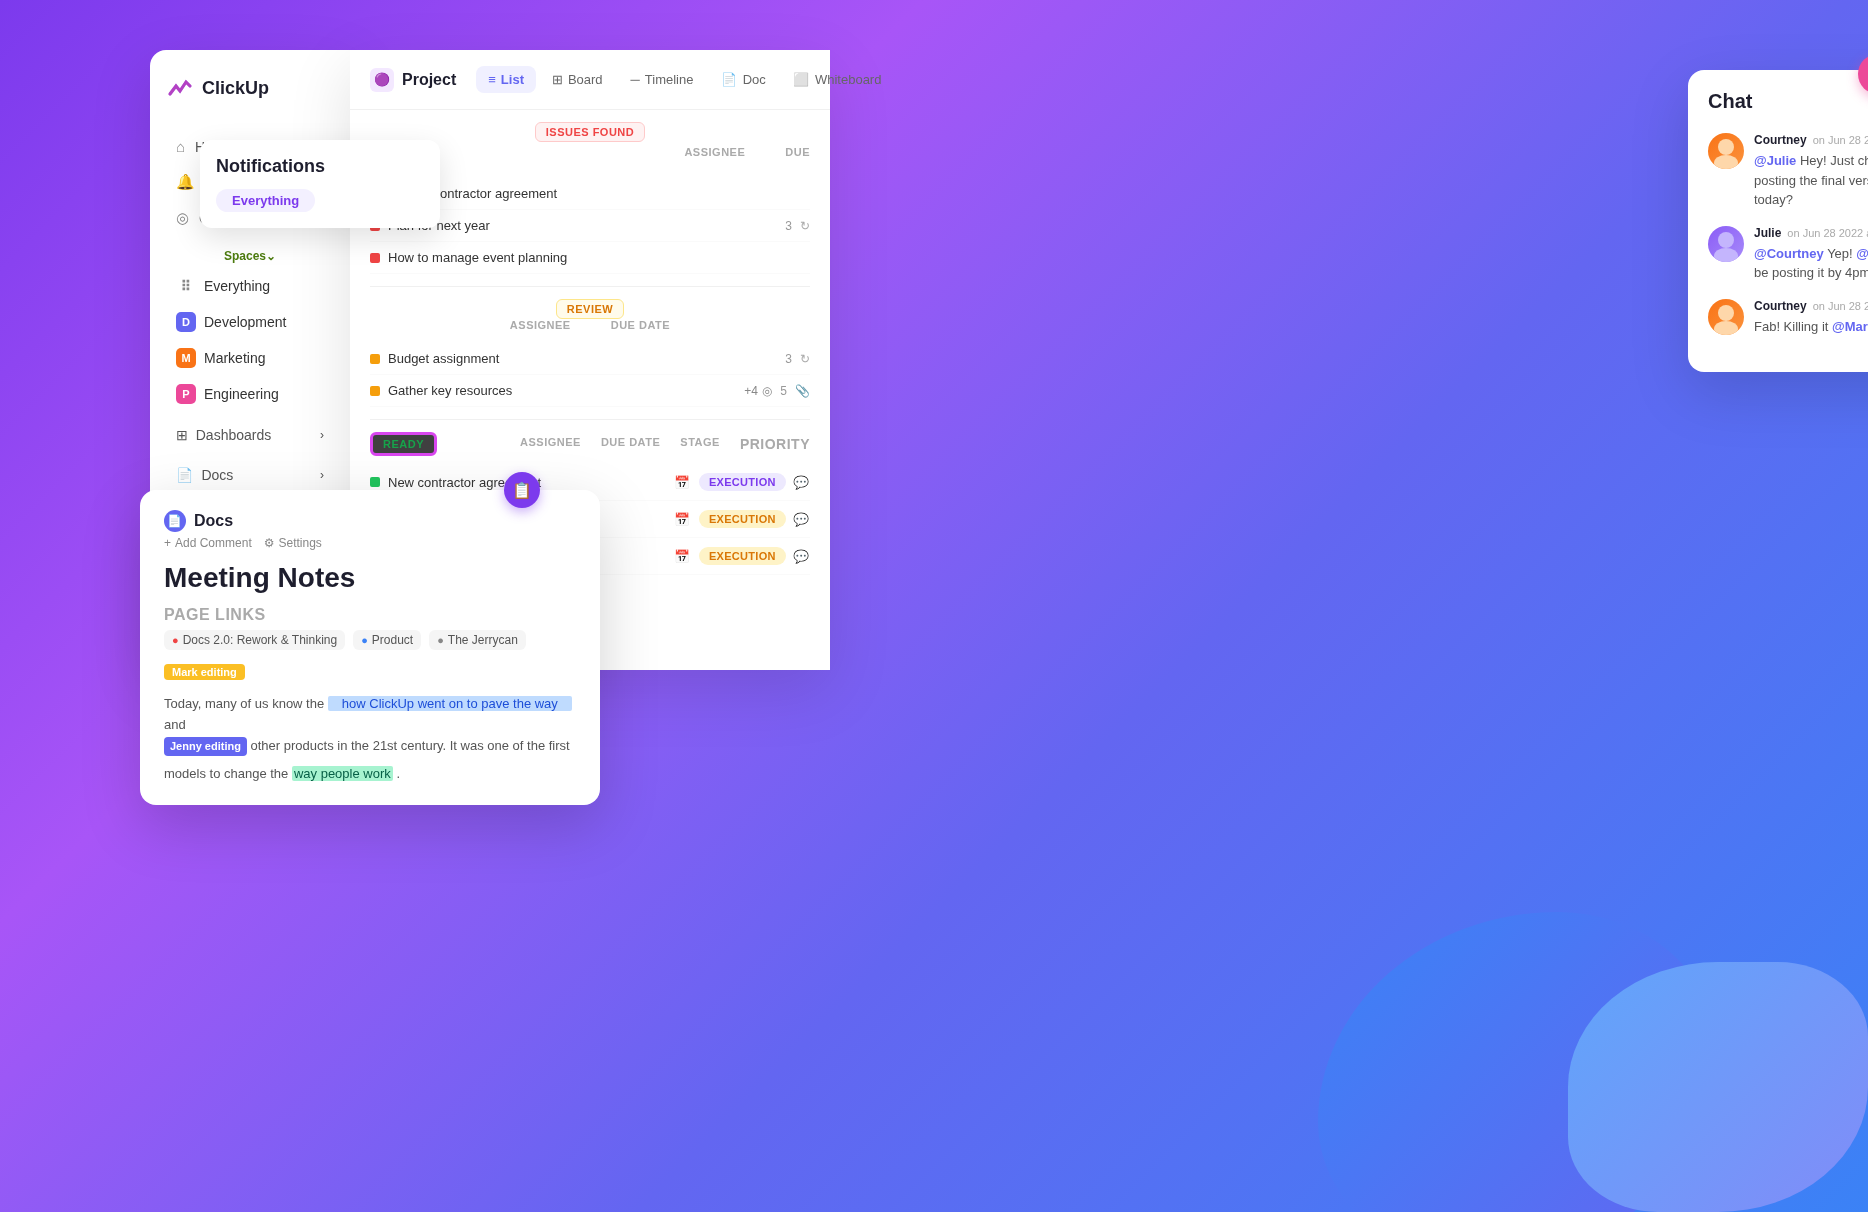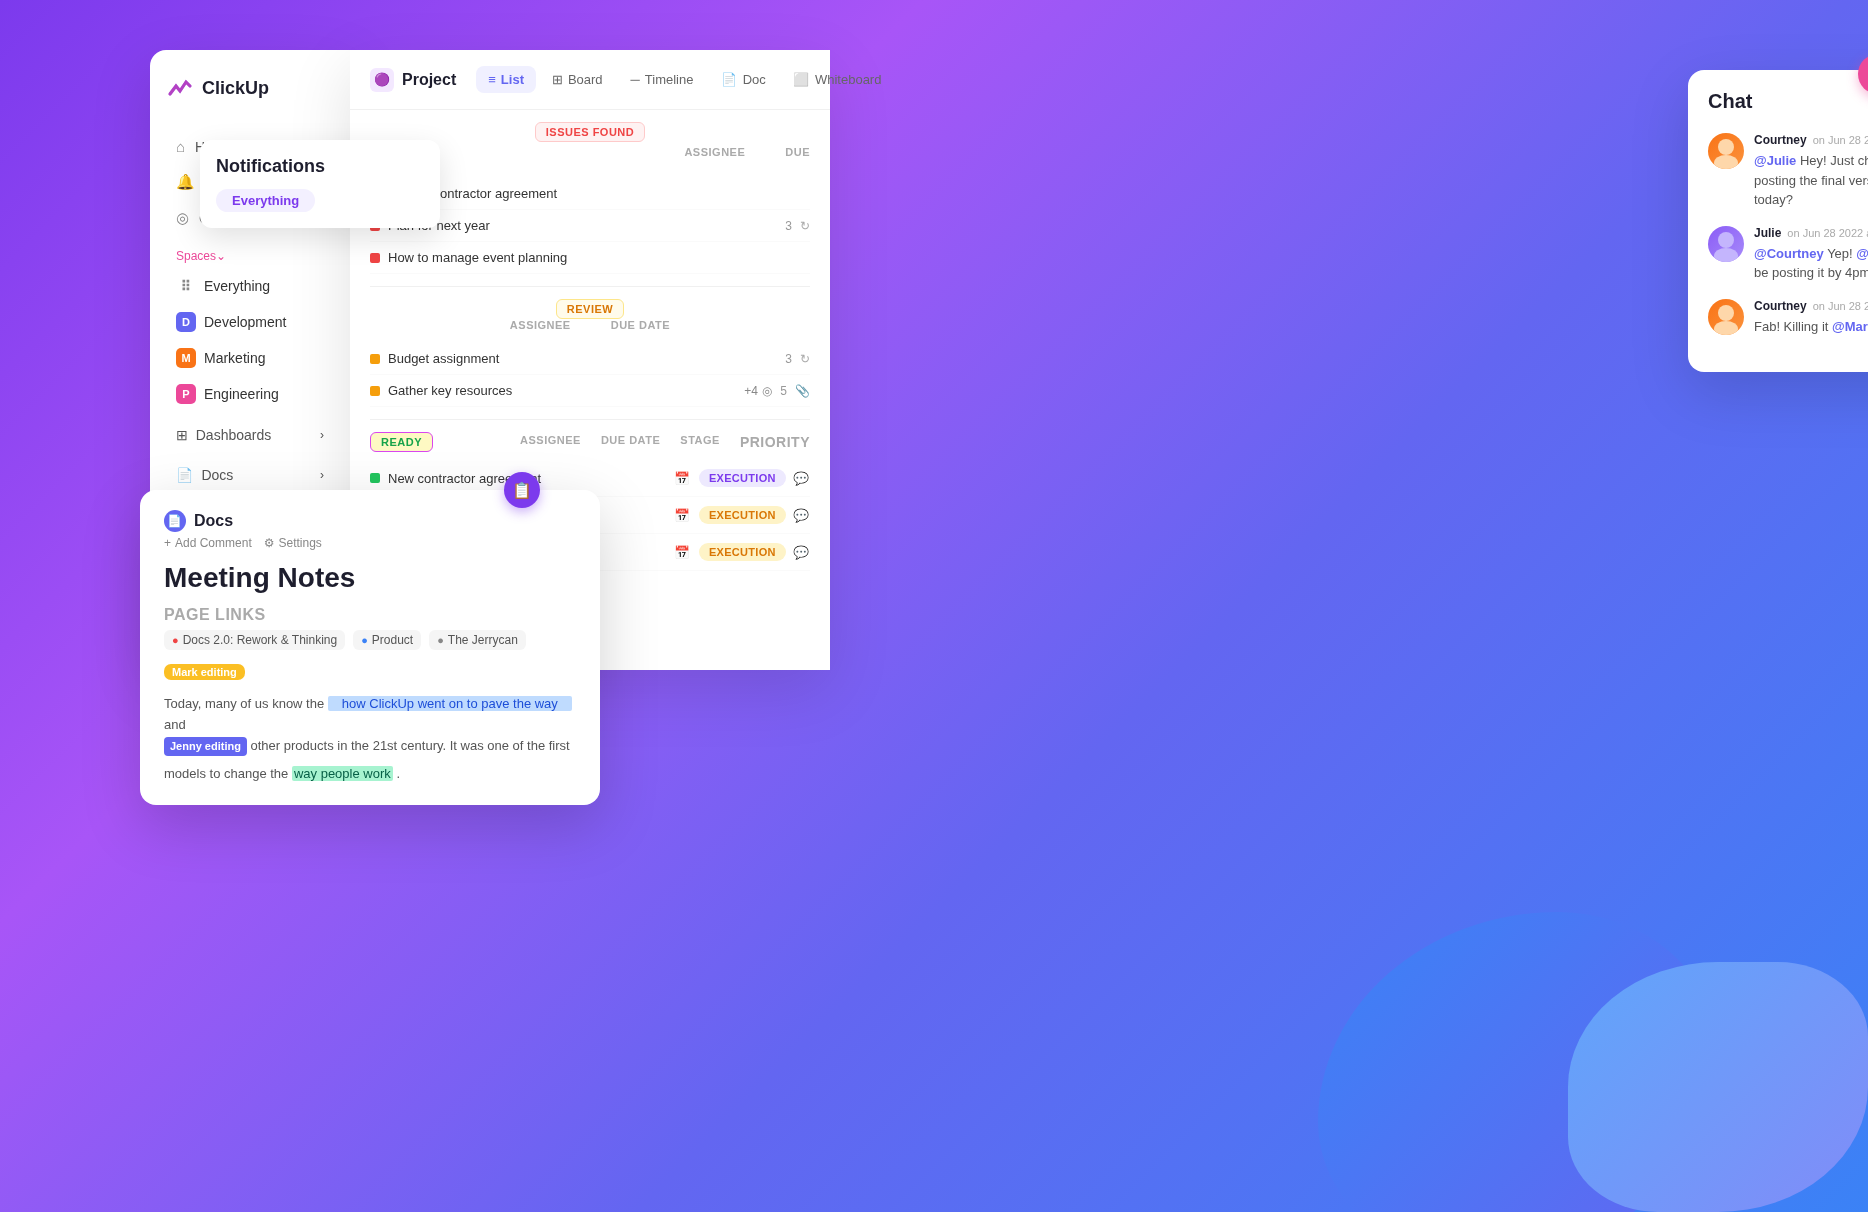--- a/index.html
+++ b/index.html
@@ -57,26 +57,26 @@
       border-radius: 8px;
       cursor: pointer;
       color: #555;
       font-size: 14px;
       margin-bottom: 2px;
     }
     .nav-item .nav-icon { font-size: 15px; color: #888; }
 
     .section-label {
       font-size: 12px;
-      font-weight: 400;
-      color: #ec4899;
+      font-weight: 700;
+      color: #4d7c0f;
       padding: 12px 10px 6px;
       display: flex;
       align-items: center;
-      justify-content: flex-start;
+      justify-content: center;
     }
 
     .space-item {
       display: flex;
       align-items: center;
       gap: 8px;
       padding: 7px 10px;
       border-radius: 8px;
       cursor: pointer;
       font-size: 14px;
@@ -194,21 +194,21 @@
       display: inline-flex;
       align-items: center;
       padding: 3px 10px;
       border-radius: 6px;
       font-size: 11px;
       font-weight: 700;
       letter-spacing: 0.5px;
     }
     .badge-red { background: #fef2f2; color: #ef4444; border: 1px solid #fecaca; }
     .badge-yellow { background: #fffbeb; color: #d97706; border: 1px solid #fde68a; }
-    .badge-green { background: #fef9c3; color: #16a34a; border: 1px solid #d946ef; }
+    .badge-green { background: #404040; color: #16a34a; border: 3px solid #d946ef; }
 
     .col-labels {
       display: flex;
       padding: 4px 0;
       font-size: 11px;
       color: #aaa;
       font-weight: 600;
       letter-spacing: 0.5px;
       margin-bottom: 4px;
     }
@@ -400,21 +400,21 @@
     .page-link-icon { font-size: 11px; }
 
     .editing-badge {
       display: inline-block;
       padding: 2px 8px;
       border-radius: 4px;
       font-size: 11px;
       font-weight: 600;
       margin-bottom: 8px;
     }
-    .badge-mark { background: #fbbf24; color: #fff; border-radius: 7px; }
+    .badge-mark { background: #fbbf24; color: #fff; }
     .badge-jenny { background: #6366f1; color: #fff; }
 
     .docs-body {
       font-size: 13px;
       color: #555;
       line-height: 1.6;
     }
     .highlight-blue { background: #bfdbfe; color: #1d4ed8; border-radius: 2px; padding: 0 14px; }
     .highlight-cyan { background: #a7f3d0; color: #065f46; border-radius: 2px; padding: 0 2px; }
 

